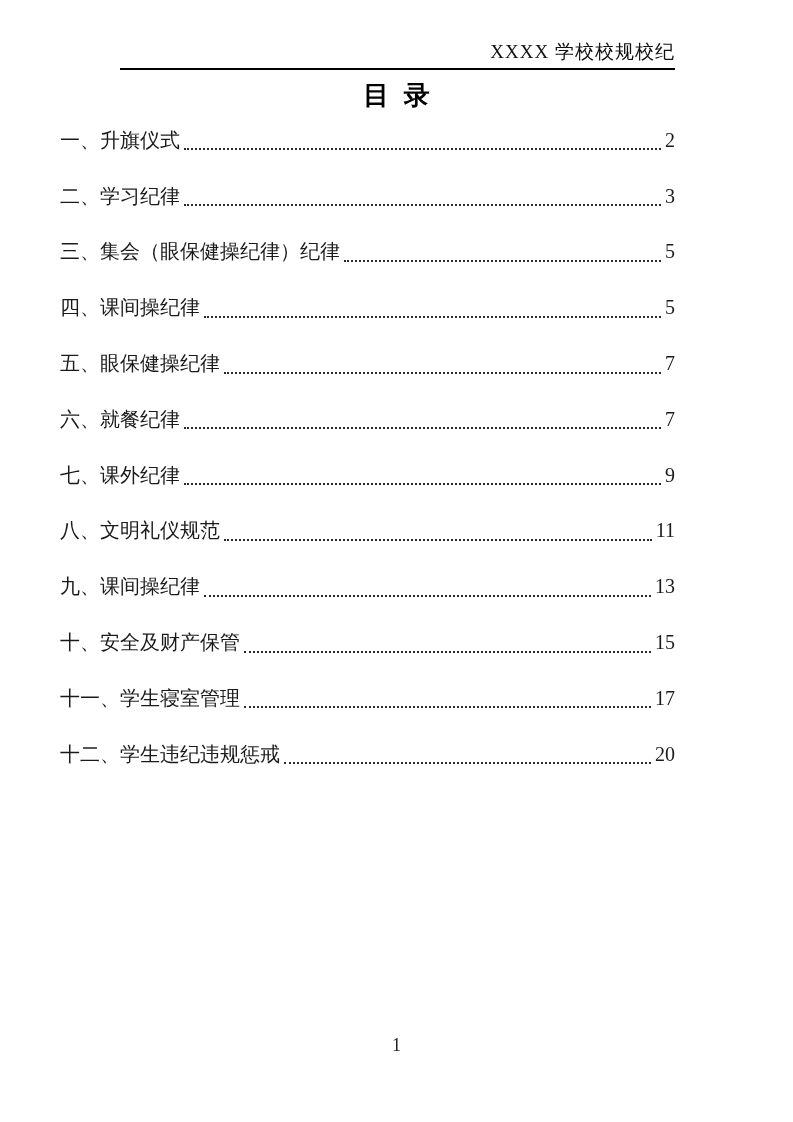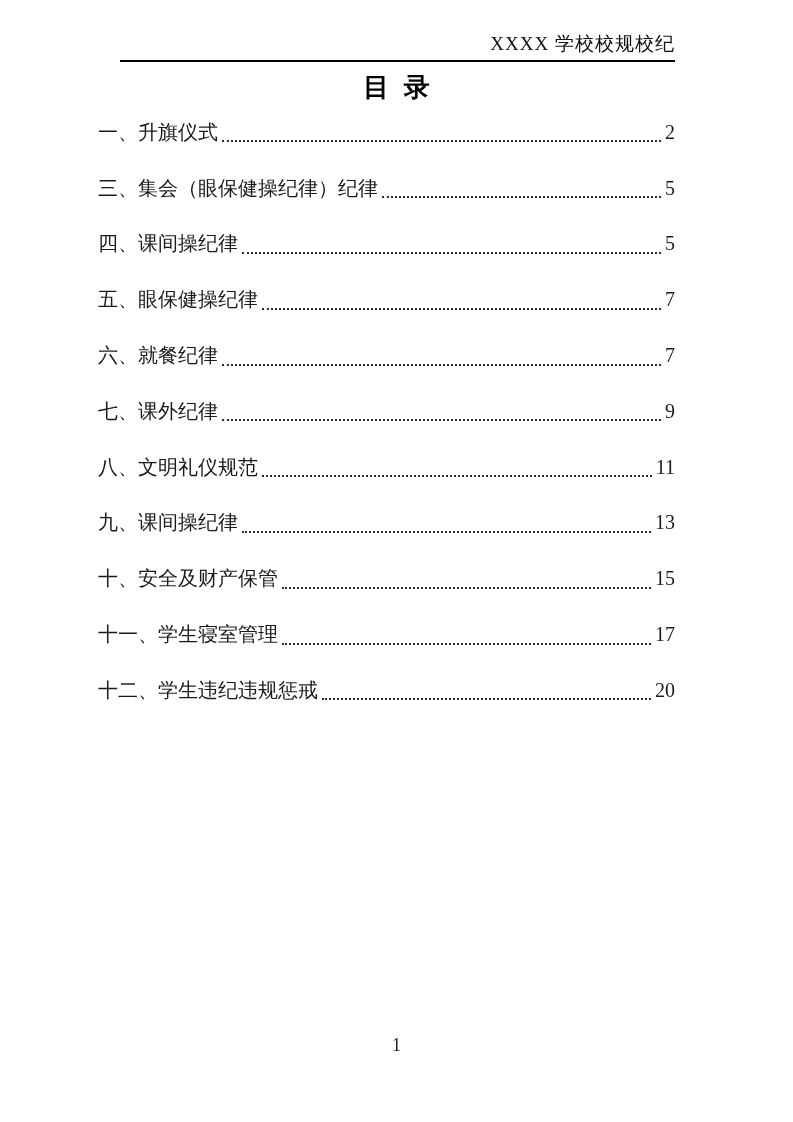--- a/index.html
+++ b/index.html
@@ -12,21 +12,21 @@
     width: 793px;
     height: 1122px;
     background: #ffffff;
     font-family: "Liberation Serif", "DejaVu Serif", serif;
     color: #111111;
     overflow: hidden;
     box-sizing: border-box;
   }
   .header {
     margin: 0 118px 0 120px;
-    padding-top: 32px;
+    padding-top: 40px;
   }
   .header-text {
     text-align: right;
     font-size: 19px;
     line-height: 24px;
     font-weight: 500;
     letter-spacing: 1px;
     color: #111111;
   }
   .header-rule {
@@ -37,21 +37,21 @@
   .toc-title {
     margin: 10px 0 0 0;
     text-align: center;
     font-size: 26px;
     line-height: 32px;
     font-weight: bold;
     word-spacing: 8px;
     color: #000000;
   }
   .toc {
-    margin: 0 118px 0 98px;
+    margin: 0 118px 0 60px;
   }
   .toc-row {
     height: 55.8px;
     display: flex;
     align-items: center;
     font-size: 20px;
     line-height: 1;
     cursor: pointer;
   }
   .toc-label {
@@ -91,20 +91,25 @@
   <h1 class="toc-title">目 录</h1>
 
   <div class="toc">
 
     <div class="toc-row">
       <span class="toc-label">一、升旗仪式</span>
       <span class="toc-leader"></span>
       <span class="toc-page">2</span>
     </div>
 
+    <div class="toc-row">
+      <span class="toc-label">二、学习纪律</span>
+      <span class="toc-leader"></span>
+      <span class="toc-page">3</span>
+    </div>
 
     <div class="toc-row">
       <span class="toc-label">三、集会（眼保健操纪律）纪律</span>
       <span class="toc-leader"></span>
       <span class="toc-page">5</span>
     </div>
 
     <div class="toc-row">
       <span class="toc-label">四、课间操纪律</span>
       <span class="toc-leader"></span>

